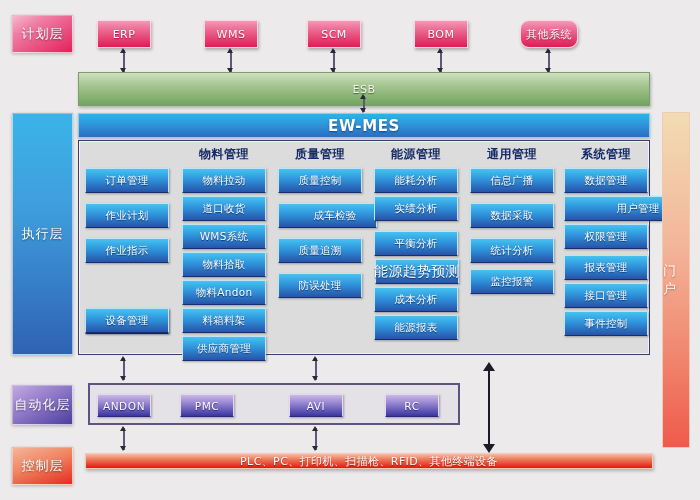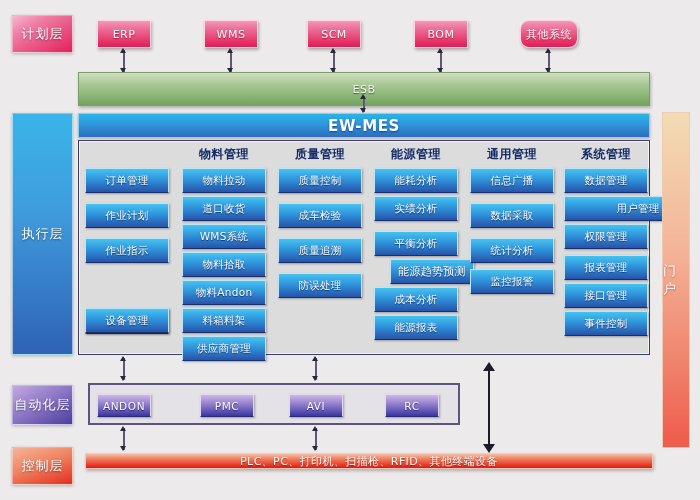--- a/index.html
+++ b/index.html
@@ -191,29 +191,29 @@
   <div class="mod" style="left:182px;top:168px;width:82px;height:23px;">物料拉动</div>
   <div class="mod" style="left:182px;top:196px;width:82px;height:23px;">道口收货</div>
   <div class="mod" style="left:182px;top:224px;width:82px;height:23px;">WMS系统</div>
   <div class="mod" style="left:182px;top:252px;width:82px;height:23px;">物料拾取</div>
   <div class="mod" style="left:182px;top:280px;width:82px;height:23px;">物料Andon</div>
   <div class="mod" style="left:182px;top:308px;width:82px;height:23px;">料箱料架</div>
   <div class="mod" style="left:182px;top:336px;width:82px;height:23px;">供应商管理</div>
 
   <div class="col-head" style="left:276px;top:146px;width:88px;">质量管理</div>
   <div class="mod" style="left:278px;top:168px;width:82px;height:23px;">质量控制</div>
-  <div class="mod" style="left:278px;top:203px;width:82px;height:23px;">成车检验</div>
+  <div class="mod" style="left:278px;top:203px;width:82px;height:23px;padding-left:15px;">成车检验</div>
   <div class="mod" style="left:278px;top:238px;width:82px;height:23px;">质量追溯</div>
   <div class="mod" style="left:278px;top:273px;width:82px;height:23px;">防误处理</div>
 
   <div class="col-head" style="left:372px;top:146px;width:88px;">能源管理</div>
   <div class="mod" style="left:374px;top:168px;width:82px;height:23px;">能耗分析</div>
   <div class="mod" style="left:374px;top:196px;width:82px;height:23px;">实绩分析</div>
   <div class="mod" style="left:374px;top:231px;width:82px;height:23px;">平衡分析</div>
-  <div class="mod" style="left:390px;top:259px;width:82px;height:23px;font-size:11px;">能源趋势预测</div>
+  <div class="mod" style="left:375px;top:259px;width:82px;height:23px;font-size:14px;">能源趋势预测</div>
   <div class="mod" style="left:374px;top:287px;width:82px;height:23px;">成本分析</div>
   <div class="mod" style="left:374px;top:315px;width:82px;height:23px;">能源报表</div>
 
   <div class="col-head" style="left:468px;top:146px;width:88px;">通用管理</div>
   <div class="mod" style="left:470px;top:168px;width:82px;height:23px;">信息广播</div>
   <div class="mod" style="left:470px;top:203px;width:82px;height:23px;">数据采取</div>
   <div class="mod" style="left:470px;top:238px;width:82px;height:23px;">统计分析</div>
   <div class="mod" style="left:470px;top:269px;width:82px;height:23px;">监控报警</div>
 
   <div class="col-head" style="left:562px;top:146px;width:88px;">系统管理</div>
@@ -231,21 +231,21 @@
   <div class="vline" style="left:315px;top:358px;height:22px;"></div>
   <div class="arrow-up" style="left:312px;top:356px;"></div>
   <div class="arrow-dn" style="left:312px;top:376px;"></div>
 
   <div class="thickline" style="left:488px;top:370px;height:80px;"></div>
   <div style="position:absolute;left:483px;top:362px;width:0;height:0;border-left:6px solid transparent;border-right:6px solid transparent;border-bottom:9px solid #1d1b28;"></div>
   <div style="position:absolute;left:483px;top:444px;width:0;height:0;border-left:6px solid transparent;border-right:6px solid transparent;border-top:9px solid #1d1b28;"></div>
 
   <div class="abs auto-box" style="left:88px;top:383px;width:372px;height:42px;"></div>
   <div class="autobtn" style="left:97px;top:394px;width:52px;height:21px;">ANDON</div>
-  <div class="autobtn" style="left:200px;top:394px;width:52px;height:21px;text-align:right;">PMC</div>
+  <div class="autobtn" style="left:180px;top:394px;width:52px;height:21px;text-align:right;">PMC</div>
   <div class="autobtn" style="left:289px;top:394px;width:52px;height:21px;">AVI</div>
   <div class="autobtn" style="left:385px;top:394px;width:52px;height:21px;">RC</div>
 
   <div class="vline" style="left:123px;top:428px;height:22px;"></div>
   <div class="arrow-up" style="left:120px;top:426px;"></div>
   <div class="arrow-dn" style="left:120px;top:446px;"></div>
 
   <div class="vline" style="left:315px;top:428px;height:22px;"></div>
   <div class="arrow-up" style="left:312px;top:426px;"></div>
   <div class="arrow-dn" style="left:312px;top:446px;"></div>

